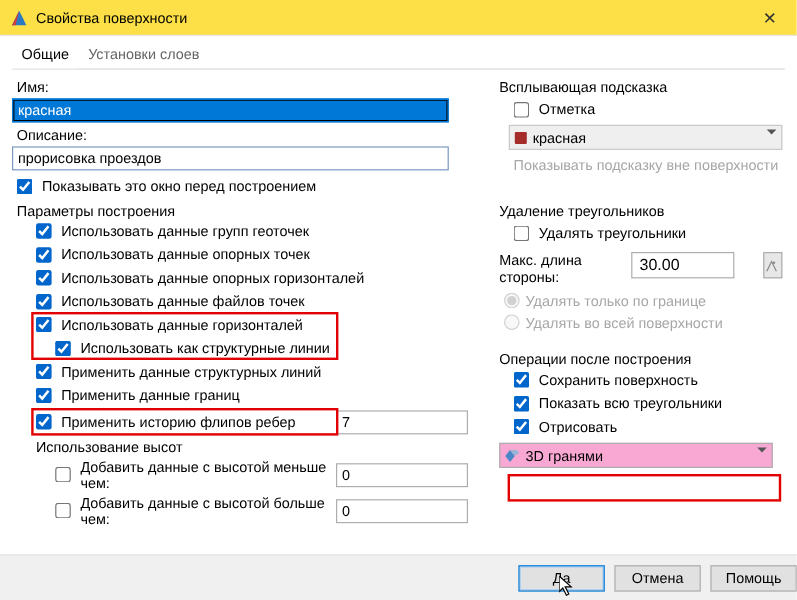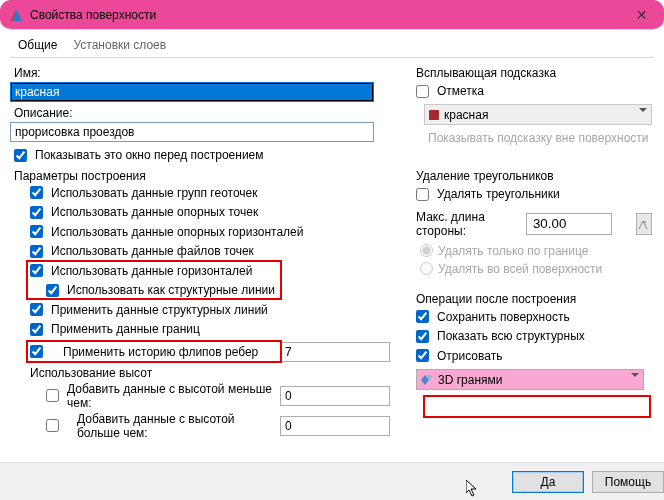--- a/index.html
+++ b/index.html
@@ -13,22 +13,21 @@
     height: 500px;
     overflow: hidden;
     position: relative;
   }
   .titlebar {
     height: 30px;
     display: flex;
     align-items: center;
     padding: 0 0 0 8px;
     border-bottom: 1px solid #e5e5e5;
-    background: #ec4899;
-    border-radius: 11px;
+    background: #fde047;
   }
   .titlebar .app-icon { width: 16px; height: 16px; margin-right: 6px; }
   .titlebar .title { flex: 1; font-size: 12px; }
   .titlebar .close-btn {
     width: 45px; height: 30px; text-align: center; line-height: 30px;
     font-size: 14px; color: #333;
   }
   .tabs {
     display: flex;
     padding: 4px 10px 0 10px;
@@ -63,37 +62,37 @@
   .hl1 { left: 26px; top: 260px; width: 256px; height: 40px; }
   .hl2 { left: 26px; top: 340px; width: 256px; height: 23px; }
   .hl3 { left: 423px; top: 395px; width: 228px; height: 23px; }
   .num-input {
     width: 110px; height: 20px; border: 1px solid #adadad;
     padding: 1px 4px; font: inherit; outline: none;
   }
   .row-flex { display: flex; align-items: center; gap: 4px; margin: 2px 0 2px 4px; }
   .row-flex .grow { flex: 1; }
   .r-section-title { margin: 2px 0 4px 0; }
-  .r-cb-row { margin: 3px 0; white-space: nowrap; flex-direction: column; }
+  .r-cb-row { margin: 3px 12px; white-space: nowrap; flex-direction: column; }
   .r-cb-row label { display: inline-flex; align-items: center; gap: 4px; }
   .dropdown {
     width: 228px; height: 21px; border: 1px solid #adadad;
     background: #f9a8d4; display: flex; align-items: center;
     padding: 0 4px; gap: 5px; position: relative; font-size: 12px;
   }
   .dropdown .chev {
     position: absolute; right: 4px; top: 3px; width: 0; height: 0;
     border-left: 4px solid transparent; border-right: 4px solid transparent;
     border-top: 4px solid #555;
   }
   .dropdown.light { background: #efefef; border-color: #c9c9c9; }
   .disabled-text { color: #a7a7a7; margin: 6px 0 2px 4px; display: block; }
   .radio-row { margin: 4px 0 4px 4px; color: #a7a7a7; }
   .radio-row input { margin: 0 5px 0 0; vertical-align: -2px; }
-  .maxlen-row { display: flex; align-items: center; gap: 24px; margin: 6px 0; }
+  .maxlen-row { display: flex; gap: 24px; margin: 6px 0; }
   .maxlen-row .num { width: 86px; height: 22px; border: 1px solid #adadad; padding: 2px 6px; }
   .maxlen-row .pick-btn {
     width: 22px; height: 22px; background: #e7e7e7; border: 1px solid #adadad;
     display: flex; align-items: center; justify-content: center; color: #777;
   }
   .footer {
     position: absolute; left: 0; right: 0; bottom: 0; height: 38px;
     background: #f0f0f0; border-top: 1px solid #dfdfdf;
     display: flex; justify-content: flex-end; align-items: center;
     gap: 8px; 
@@ -175,40 +174,40 @@
     <div class="cb-row i1"><label>
           <input type="checkbox" checked="" style="">
           <span>Применить данные структурных линий</span>
         </label></div>
     <div class="cb-row i1"><label>
           <input type="checkbox" checked="" style="">
           <span>Применить данные границ</span>
         </label></div>
 
     <div class="row-flex" style="margin-left:20px">
-      <label style="display:inline-flex;align-items:flex-start;gap:16px;">
+      <label style="display:inline-flex;align-items:flex-start;gap:4px;">
         <input type="checkbox" checked="" style="">
         <span>Применить историю флипов ребер</span>
       </label>
       <span class="grow"></span>
       <input class="num-input" value="7" style="">
     </div>
 
     <div class="group-title" style="margin-left:20px">Использование высот</div>
 
     <div class="row-flex" style="margin-left:36px">
       <label style="display:inline-flex;align-items:center;gap:4px;">
         <input type="checkbox" style="">
         <span>Добавить данные с высотой меньше чем:</span>
       </label>
       <span class="grow"></span>
       <input class="num-input" value="0" style="">
     </div>
     <div class="row-flex" style="margin-left:36px">
-      <label style="display:inline-flex;align-items:center;gap:14px;">
+      <label style="display:inline-flex;align-items:center;gap:4px;">
         <input type="checkbox" style="">
         <span>Добавить данные с высотой больше чем:</span>
       </label>
       <span class="grow"></span>
       <input class="num-input" value="0" style="">
     </div>
   </div>
 
   <div class="col-right">
     <div class="r-section-title">Всплывающая  подсказка</div>
@@ -243,21 +242,21 @@
     <div class="radio-row"><input type="radio" checked="" disabled="" style=""><span>Удалять только по границе</span></div>
     <div class="radio-row"><input type="radio" disabled="" style=""><span>Удалять во всей поверхности</span></div>
 
     <div class="r-section-title" style="margin-top:16px">Операции после построения</div>
     <div class="r-cb-row"><label>
           <input type="checkbox" checked="" style="">
           <span>Сохранить поверхность</span>
         </label></div>
     <div class="r-cb-row"><label>
           <input type="checkbox" checked="" style="">
-          <span>Показать всю структурных</span>
+          <span>Показать всю треугольники</span>
         </label></div>
     <div class="r-cb-row"><label>
           <input type="checkbox" checked="" style="">
           <span>Отрисовать</span>
         </label></div>
 
     <div class="dropdown" style="margin-top:4px">
       <svg class="faces-icon" viewBox="0 0 12 10">
         <path d="M0 5 L4 0 L8 5 L4 10 Z" fill="#4b86c6"></path>
           <path d="M4 0 L8 5 L12 2 L8 -1 Z" fill="#9bb4d6"></path>
@@ -267,18 +266,19 @@
     </div>
   </div>
 </div>
 
 <div class="hl-red hl1"></div>
 <div class="hl-red hl2"></div>
 <div class="hl-red hl3"></div>
 
 <div class="footer">
   <div class="btn default">Да</div>
+  <div class="btn">Отмена</div>
   <div class="btn">Помощь</div>
 </div>
 
 <svg class="cursor-arrow" viewBox="0 0 14 18">
   <path d="M0 0 L0 13 L3 10 L6 16 L8 15 L5 9 L10 9 Z" fill="#fff" stroke="#000" stroke-width="1"></path>
 </svg>
 
 </body></html>

